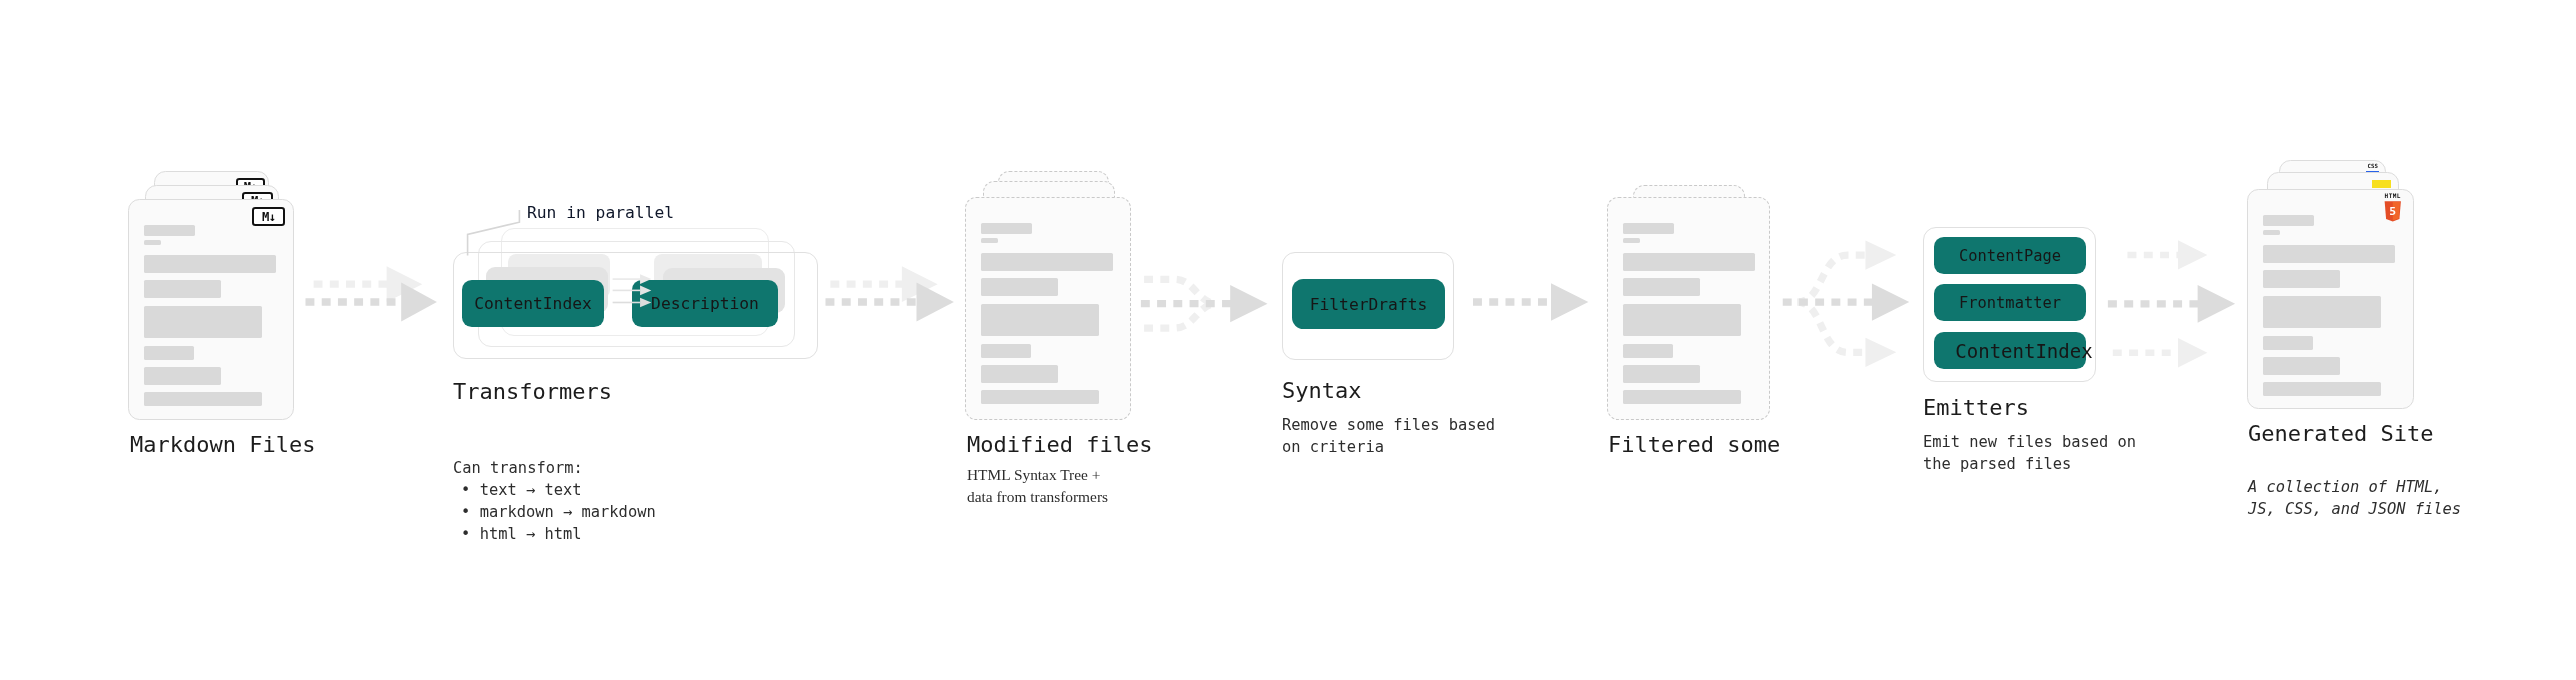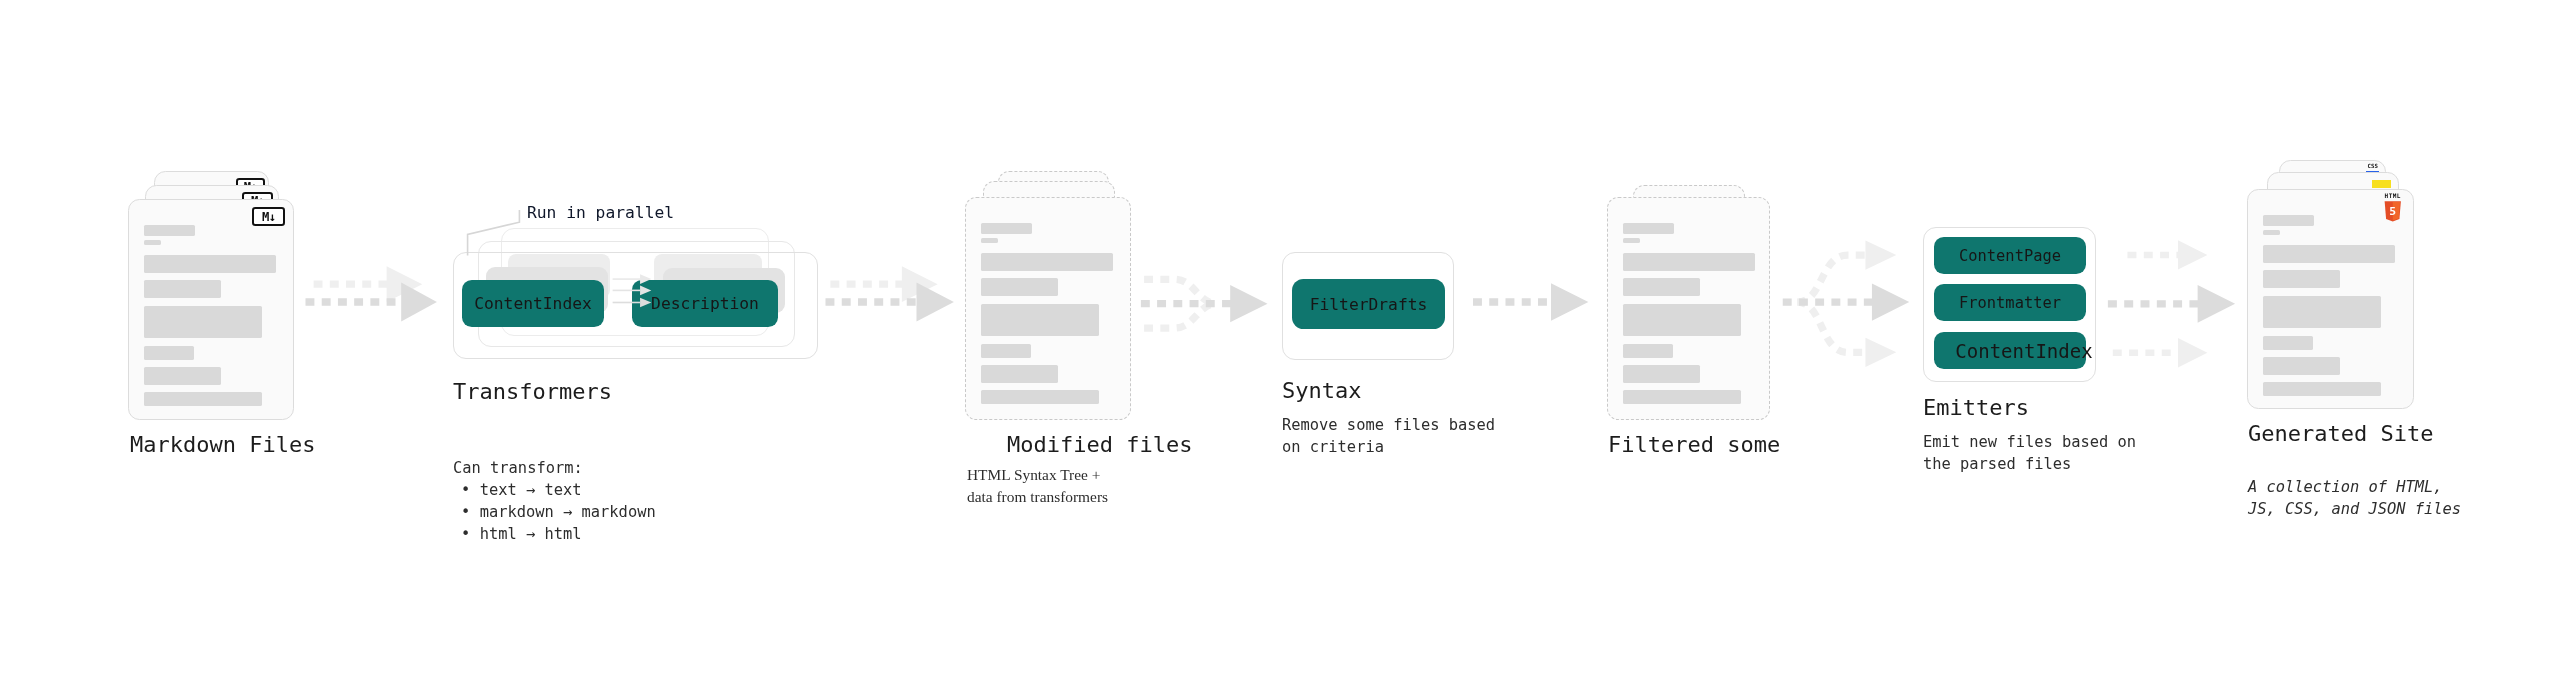--- a/index.html
+++ b/index.html
@@ -129,21 +129,21 @@
         <div class="bar b1"></div>
         <div class="bar b2"></div>
         <div class="bar b3"></div>
         <div class="bar b4"></div>
         <div class="bar b5"></div>
         <div class="bar b6"></div>
         <div class="bar b7"></div>
         <div class="bar b8"></div>
       </div>
     </div>
-    <div class="title" style="left:967px;top:432px;margin-left:40px;">Modified files</div>
+    <div class="title" style="left:967px;top:432px;">Modified files</div>
     <div class="body-text" style="left:967px;top:464px;font-family:Liberation Serif, serif;">
       <div>HTML Syntax Tree +</div>
       <div>data from transformers</div>
     </div>
   </div>
 
   <svg class="abs" style="left:1136px;top:267px;" width="138" height="75" viewBox="0 0 170 92">
     <path d="M10,15 H48 C72,15 76,45 100,45" fill="none" stroke="#efefef" stroke-width="9" stroke-dasharray="11 9"></path>
     <path d="M10,75 H48 C72,75 76,45 100,45" fill="none" stroke="#efefef" stroke-width="9" stroke-dasharray="11 9"></path>
     <line x1="6" y1="45" x2="118" y2="45" stroke="#dcdcdc" stroke-width="9" stroke-dasharray="11 9"></line>

